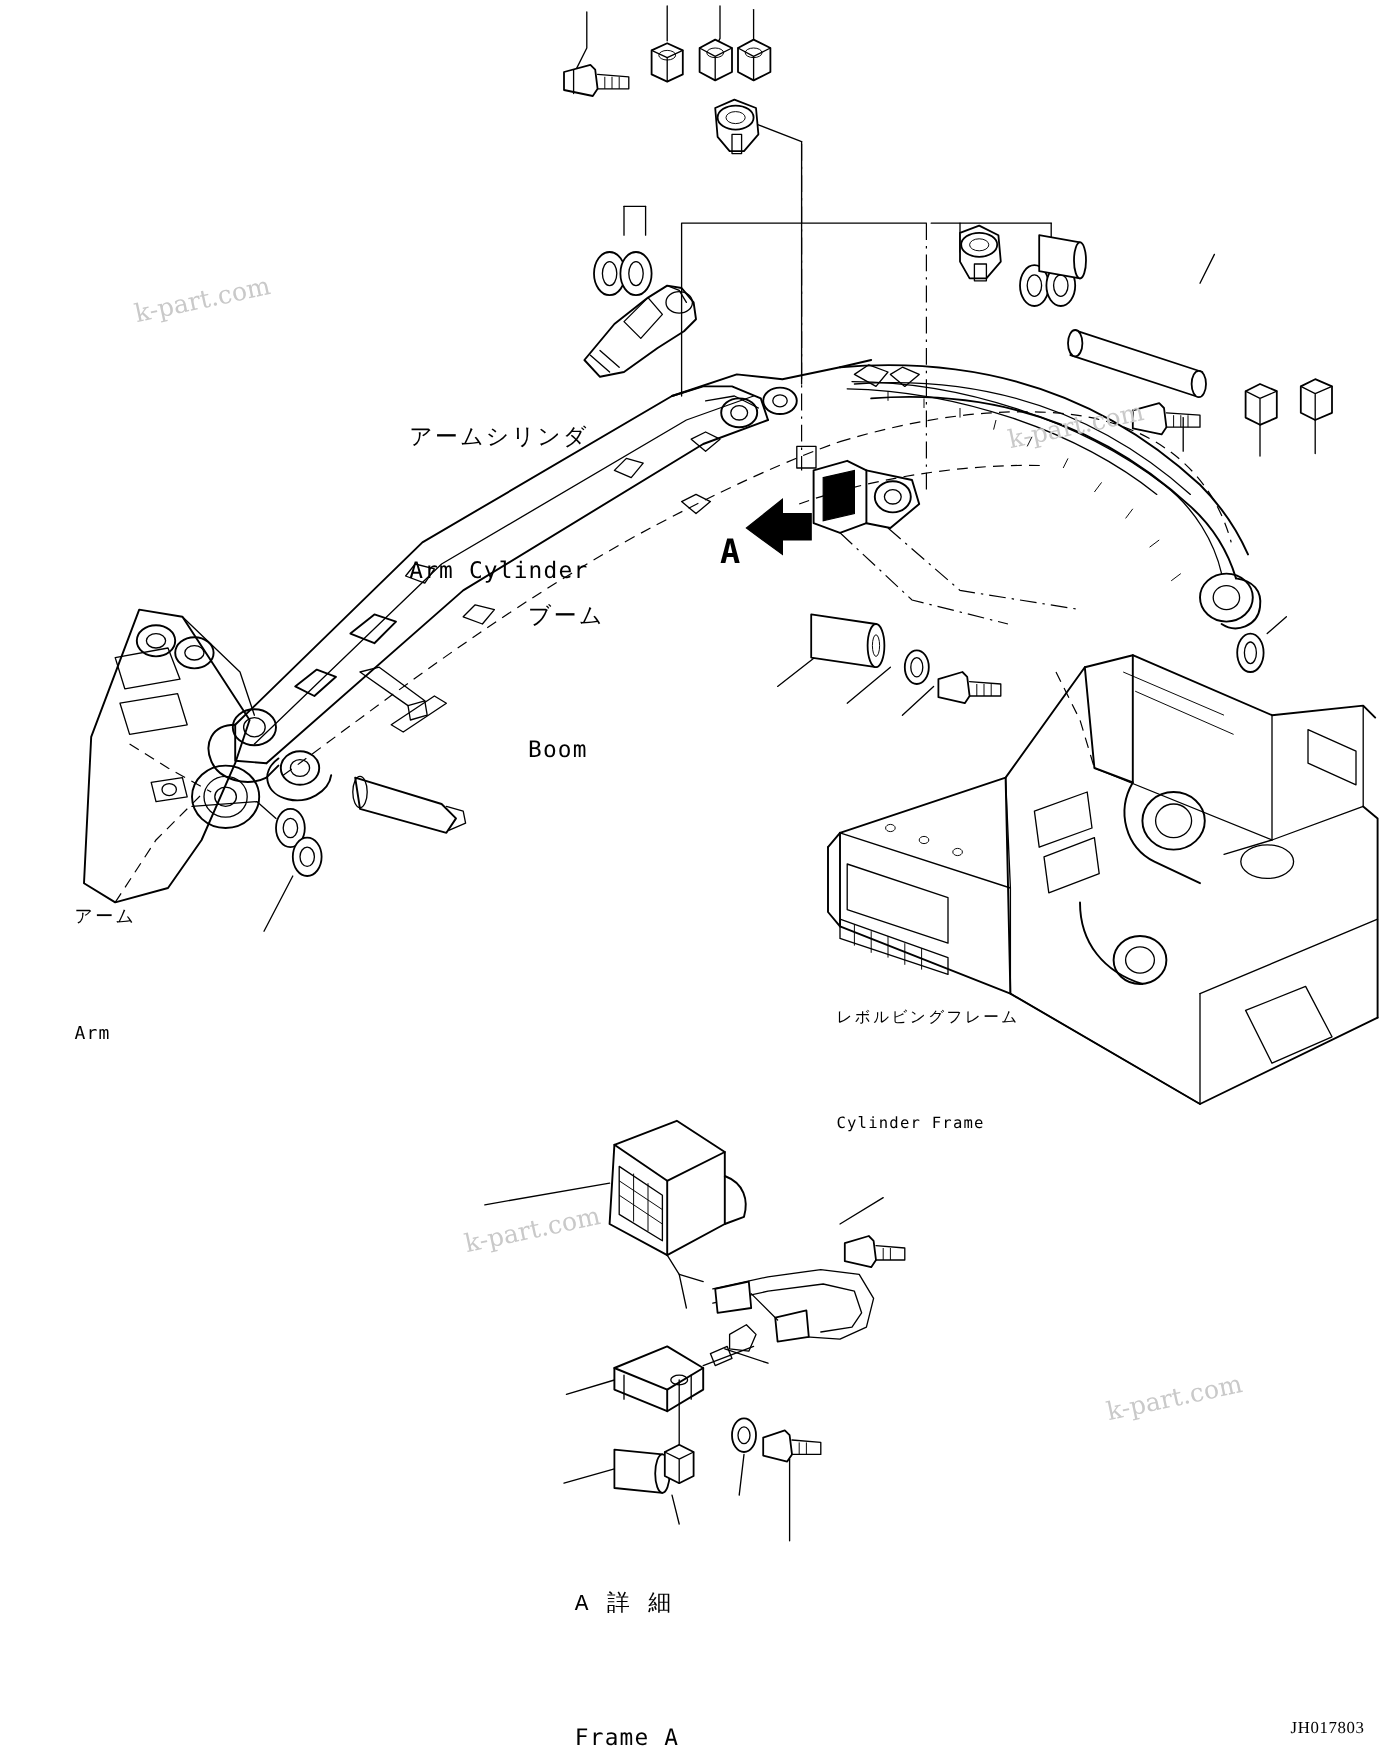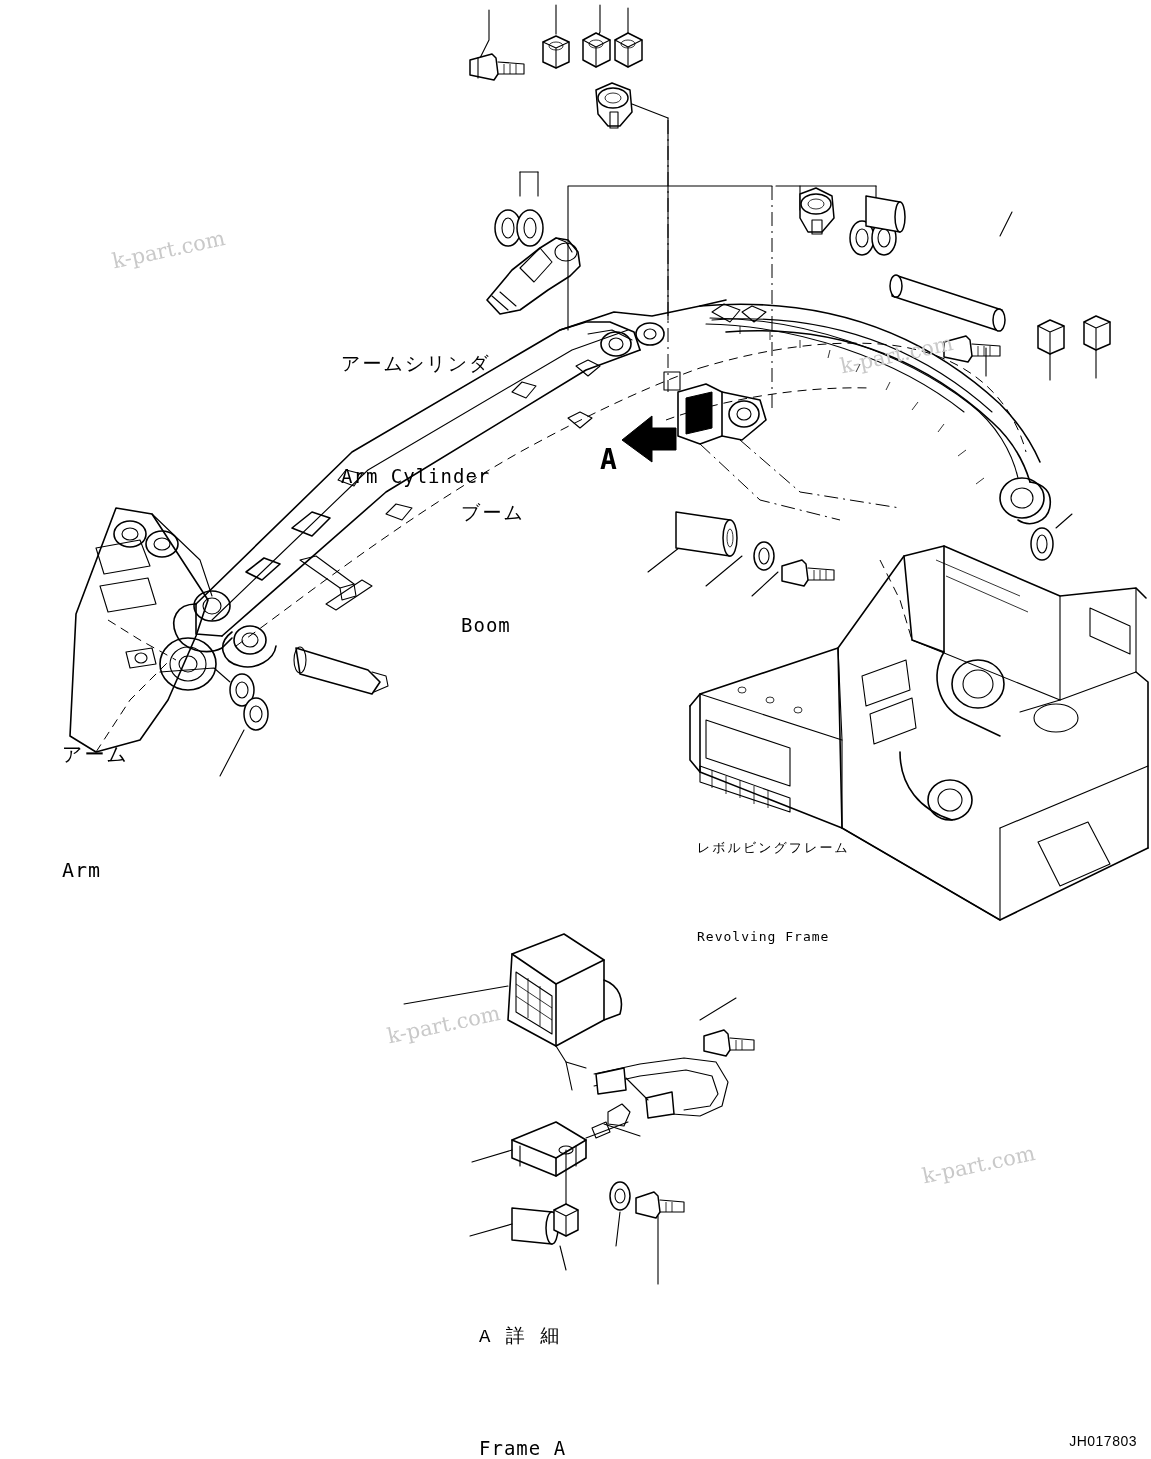--- a/index.html
+++ b/index.html
@@ -33,21 +33,21 @@
   .label .en {
     display: block;
     font-family: "DejaVu Sans Mono", monospace;
     letter-spacing: 1px;
     margin-top: 40px;
   }
   .drawing-no {
     position: absolute;
     right: 14px;
     bottom: 10px;
-    font-family: Liberation Sans, sans-serif;
+    font-family: Liberation Serif, serif;
     font-size: 14px;
     color: #000000;
     letter-spacing: 0.5px;
   }
   .watermark {
     position: absolute;
     color: #c9c9c9;
     font-family: "DejaVu Serif", serif;
     font-size: 21px;
     transform: rotate(-12deg);
@@ -468,33 +468,33 @@
       <path class="stroke-thin" d="M604 1124 L640 1136"></path>
     </g>
 
   </svg>
 
   <div class="label" style="left:341px; top:306px; font-size:19px;">
     <span class="jp">アームシリンダ</span>
     <span class="en">Arm Cylinder</span>
   </div>
 
-  <div class="label" style="left:461px; top:455px; font-size:19px;">
+  <div class="label" style="left:440px; top:455px; font-size:19px;">
     <span class="jp">ブーム</span>
     <span class="en">Boom</span>
   </div>
 
-  <div class="label" style="left:62px; top:693px; font-size:20px;">
+  <div class="label" style="left:62px; top:718px; font-size:15px;">
     <span class="jp">アーム</span>
     <span class="en">Arm</span>
   </div>
 
   <div class="label" style="left:697px; top:808px; font-size:13px;">
     <span class="jp">レボルビングフレーム</span>
-    <span class="en">Revolving Frame</span>
+    <span class="en">Cylinder Frame</span>
   </div>
 
   <div class="label" style="left:479px; top:1278px; font-size:19px;">
     <span class="jp">A 詳 細</span>
     <span class="en">Frame A</span>
   </div>
 
   <div class="callout-letter" style="left:600px; top:443px;">A</div>
 
   <div class="watermark" style="left:110px; top:250px;">k-part.com</div>

